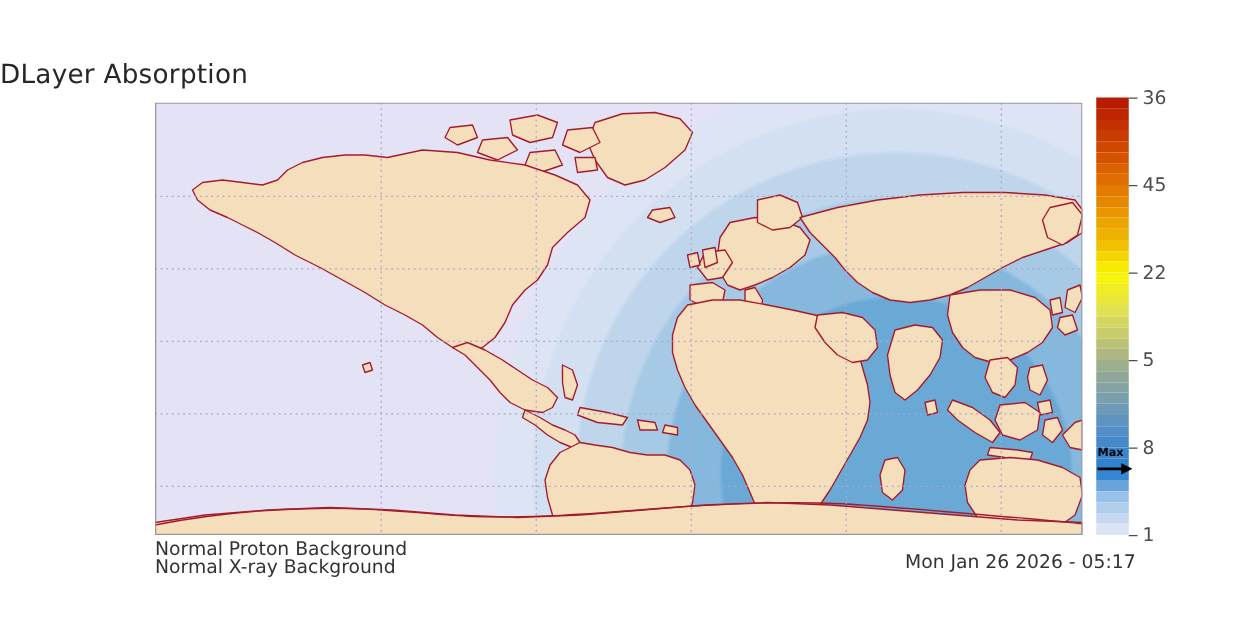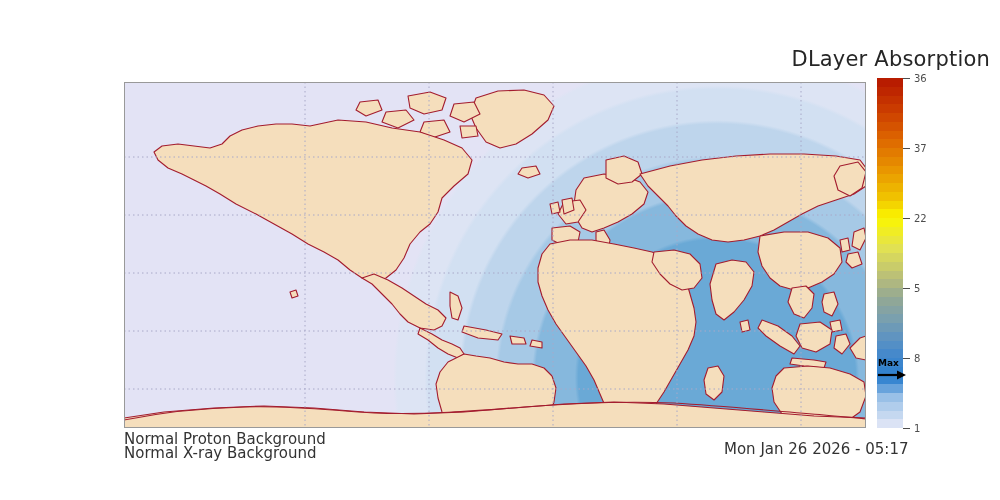--- a/index.html
+++ b/index.html
@@ -19,21 +19,21 @@
     left: 0; top: 0;
     width: 1000px;
     height: 500px;
     background: #ffffff;
   }
   #title {
     position: absolute;
     left: 0;
     top: 47px;
     width: 990px;
-    text-align: right;
+    text-align: left;
     font-size: 21px;
     color: #262626;
     letter-spacing: 0.2px;
   }
   
   #map-axes {
     position: absolute;
     left: 124px;
     top: 82px;
     width: 742px;
@@ -80,21 +80,21 @@
   .cb-tick {
     position: absolute;
     left: 26px;
     width: 7px;
     height: 0;
     border-top: 1.3px solid #4d4d4d;
   }
   .cb-ticklabel {
     position: absolute;
     left: 37px;
-    font-size: 10px;
+    font-size: 15px;
     color: #4d4d4d;
     transform: translateY(-50%);
     white-space: nowrap;
   }
   #cbar-label {
     position: absolute;
     left: 906px;
     top: 78px;
     height: 350px;
     width: 350px;
@@ -356,21 +356,21 @@
     <div id="cbar-ticks">
         <div class="cb-tick" style="top: 350px;"></div>
         <div class="cb-ticklabel" style="top: 350px;">1</div>
         <div class="cb-tick" style="top: 280px;"></div>
         <div class="cb-ticklabel" style="top: 280px;">8</div>
         <div class="cb-tick" style="top: 210px;"></div>
         <div class="cb-ticklabel" style="top: 210px;">5</div>
         <div class="cb-tick" style="top: 140px;"></div>
         <div class="cb-ticklabel" style="top: 140px;">22</div>
         <div class="cb-tick" style="top: 70px;"></div>
-        <div class="cb-ticklabel" style="top: 70px;">37</div>
+        <div class="cb-ticklabel" style="top: 70px;">45</div>
         <div class="cb-tick" style="top: 0px;"></div>
         <div class="cb-ticklabel" style="top: 0px;">36</div>
       </div>
   </div>
 
   <div id="max-marker" style="top: 359px;">
     <div id="max-text">Max</div>
     <svg id="max-arrow" width="30" height="12">
       <line x1="1" y1="6" x2="21" y2="6" stroke="#000" stroke-width="2.2"></line>
       <polygon points="20,1.5 29,6 20,10.5" fill="#000"></polygon>

